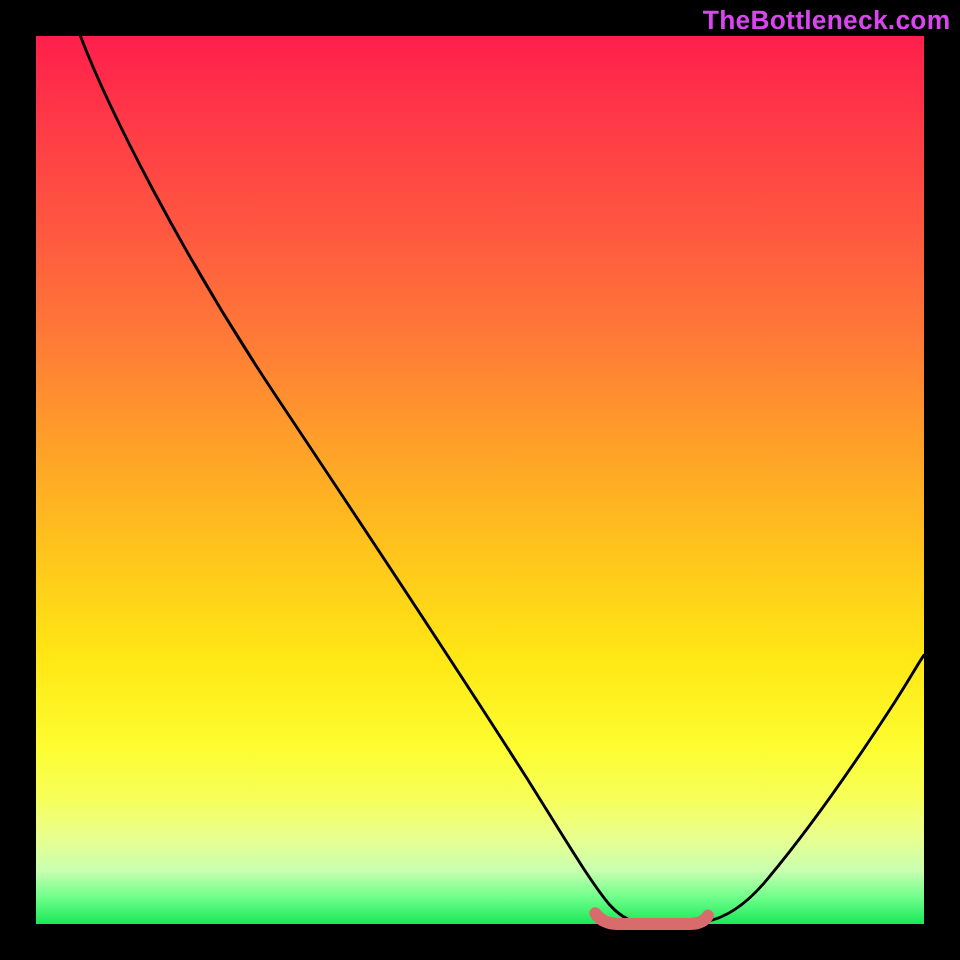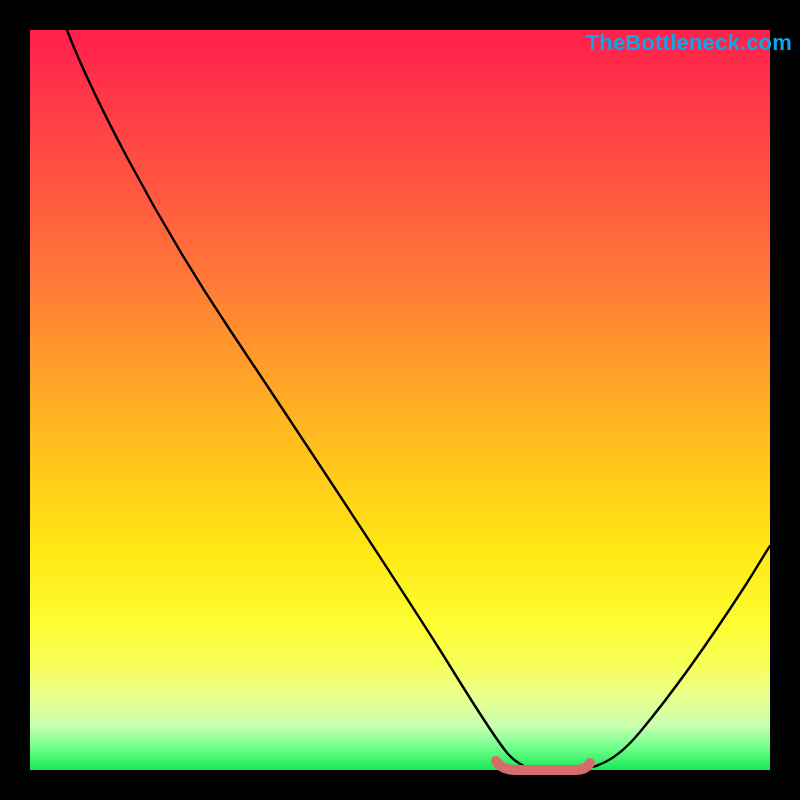--- a/index.html
+++ b/index.html
@@ -14,26 +14,25 @@
   .frame {
     position: relative;
     width: 800px;
     height: 800px;
     background: #000;
   }
   .watermark {
     position: absolute;
     top: 4px;
     right: 8px;
-    color: #0ea5e9;
+    color: #d946ef;
     font-size: 22px;
     font-weight: 600;
     letter-spacing: 0.2px;
     z-index: 10;
-    margin-top: 26px;
   }
   .plot {
     position: absolute;
     left: 30px;
     top: 30px;
     width: 740px;
     height: 740px;
     
     background: linear-gradient(
       to bottom,

